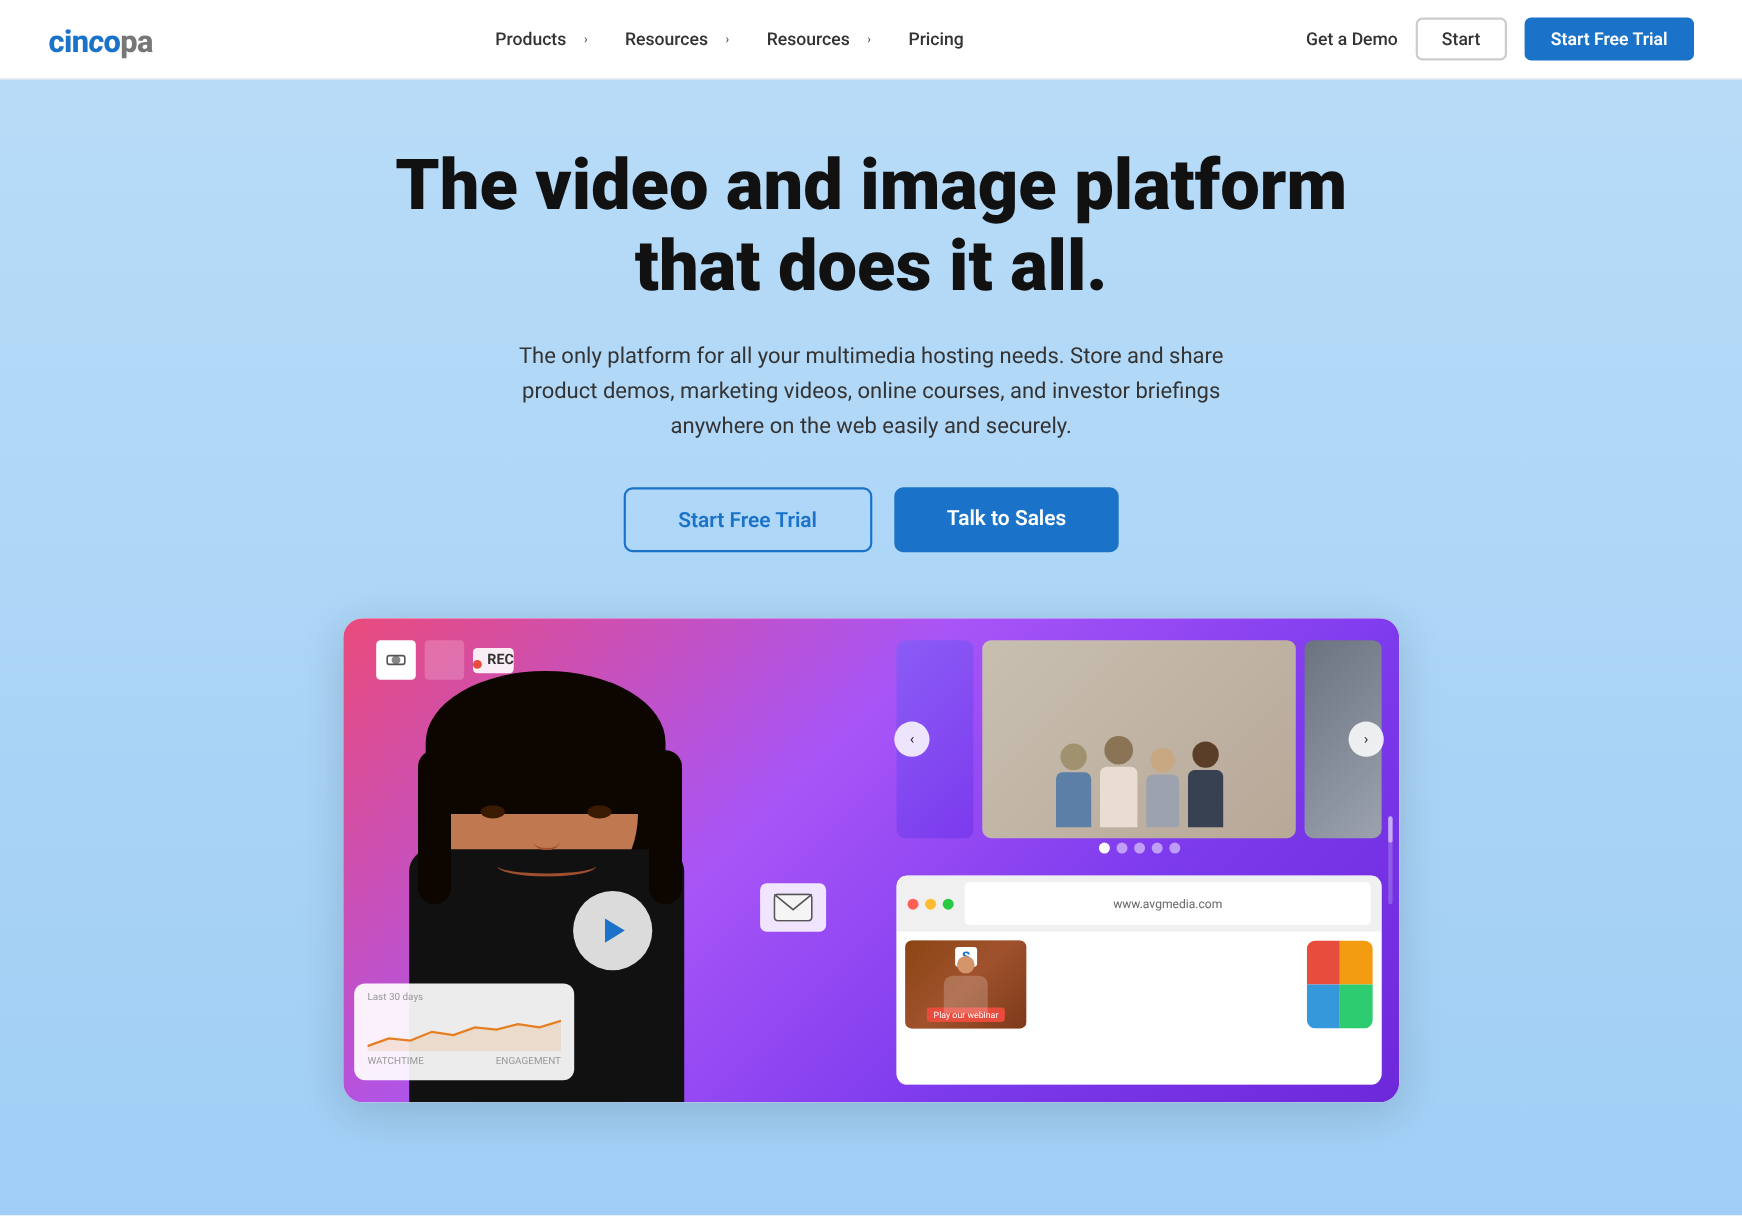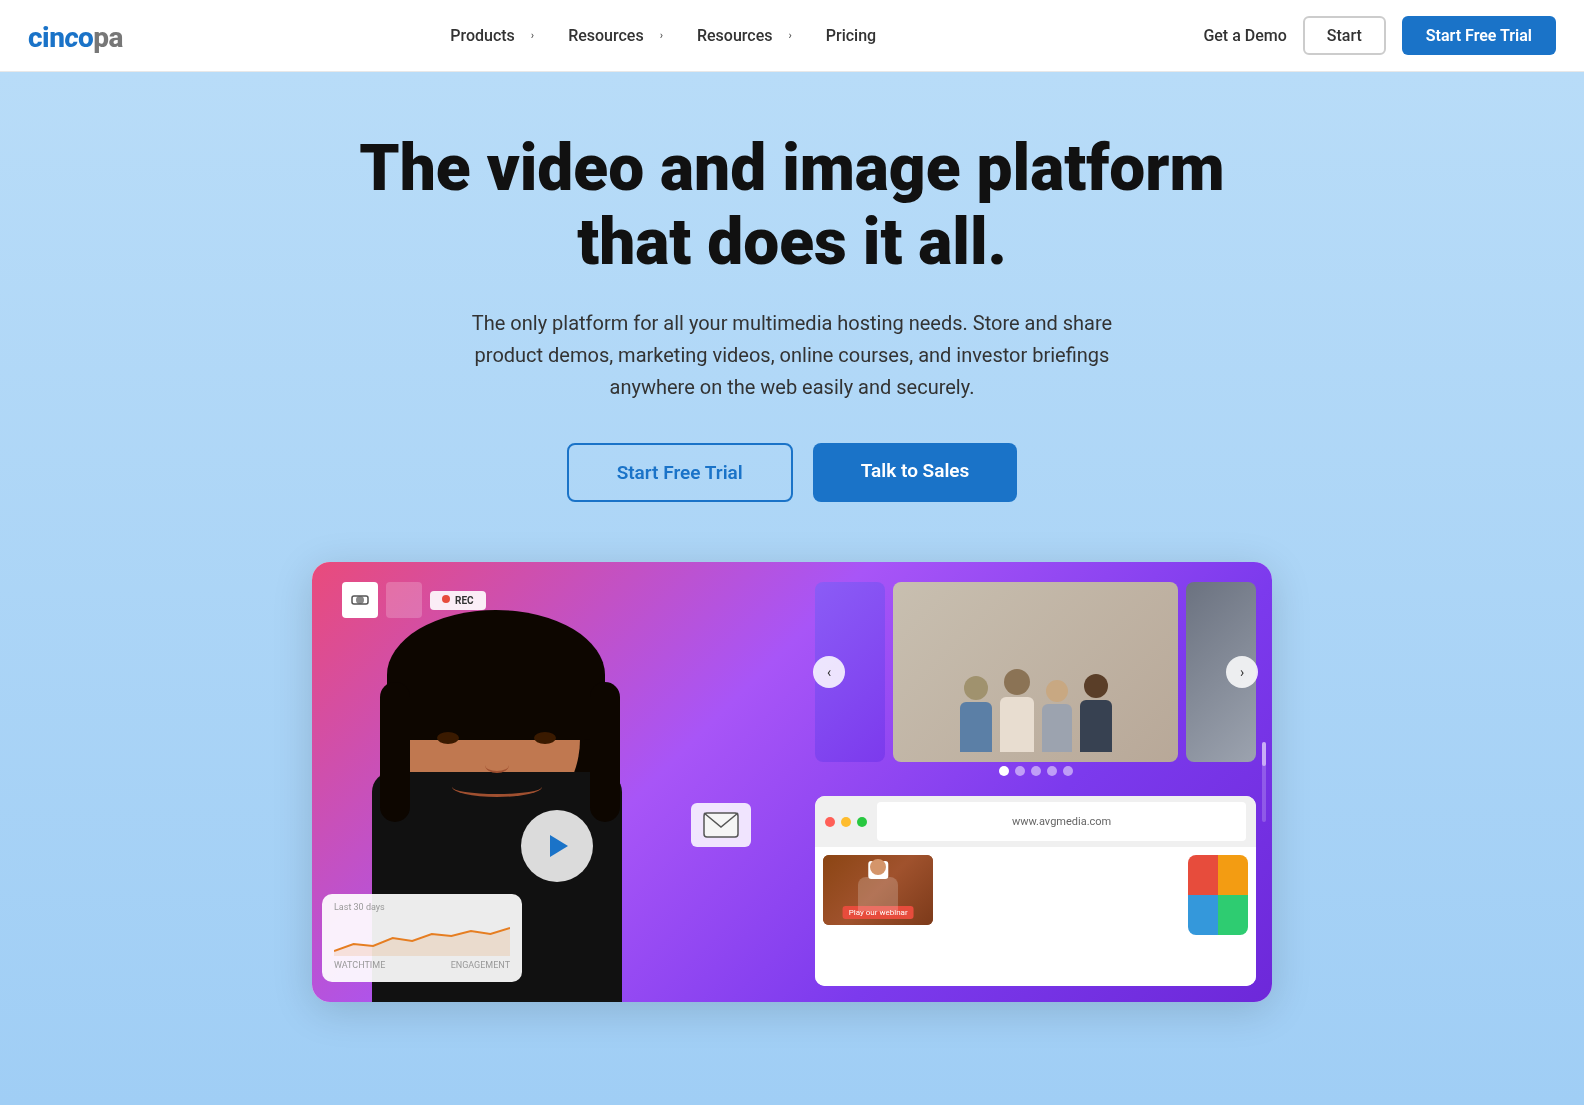--- a/index.html
+++ b/index.html
@@ -3,21 +3,21 @@
   <meta charset="utf-8">
   <style>
     * { margin: 0; padding: 0; box-sizing: border-box; }
     body { font-family: -apple-system, BlinkMacSystemFont, 'Segoe UI', Roboto, Arial, sans-serif; overflow-x: hidden; }
 
     
     .navbar {
       display: flex;
       align-items: center;
       justify-content: space-between;
-      padding: 0 28px;
+      padding: 0 44px;
       height: 72px;
       background: #fff;
       border-bottom: 1px solid #e8e8e8;
       position: relative;
       z-index: 10;
     }
     .nav-logo {
       display: flex;
       align-items: center;
     }
@@ -189,26 +189,26 @@
     }
     .screen-icon {
       width: 36px;
       height: 36px;
       background: rgba(255,255,255,0.2);
       border-radius: 4px;
     }
     .rec-badge {
       background: rgba(255,255,255,0.9);
       border-radius: 4px;
-      padding: 4px 12px;
-      font-size: 10px;
+      padding: 4px 0;
+      font-size: 13px;
       font-weight: 700;
       color: #333;
       display: flex;
-      align-items: flex-start;
+      align-items: flex-end;
       gap: 5px;
     }
     .rec-dot {
       width: 8px;
       height: 8px;
       background: #e74c3c;
       border-radius: 50%;
     }
     .hair-bottom {
       position: absolute;
@@ -395,21 +395,21 @@
     .browser-content {
       flex: 1;
       background: #fff;
       display: flex;
       gap: 8px;
       padding: 8px;
       align-items: flex-start;
     }
     .browser-video-thumb {
       width: 110px;
-      height: 70px;
+      height: 80px;
       background: linear-gradient(135deg, #8b4513, #a0522d);
       border-radius: 6px;
       position: relative;
       overflow: hidden;
       flex-shrink: 0;
       text-align: center;
     }
     .browser-logo {
       position: absolute;
       top: 6px;

